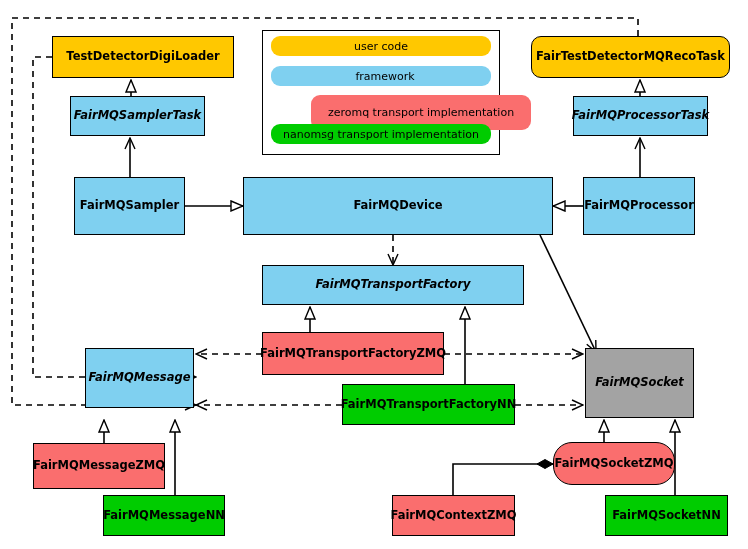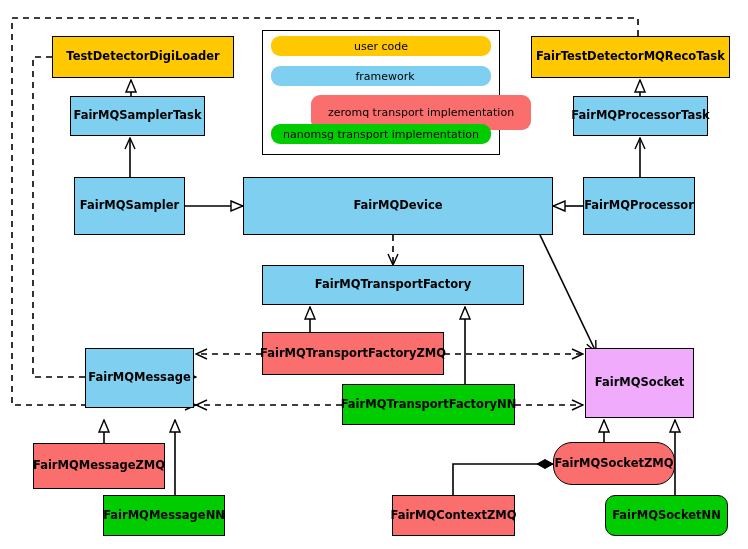--- a/index.html
+++ b/index.html
@@ -2,21 +2,21 @@
 <html><head>
 <meta charset="utf-8">
 <style>
   html,body{margin:0;padding:0;background:#ffffff;}
   #stage{position:relative;width:748px;height:549px;background:#ffffff;
          font-family:"DejaVu Sans","Liberation Sans",sans-serif;overflow:hidden;}
   svg.layer{position:absolute;left:0;top:0;width:748px;height:549px;}
   .node{position:absolute;box-sizing:border-box;border:1.6px solid #000;
         display:flex;align-items:center;justify-content:center;text-align:center;
         font-size:11.5px;font-weight:bold;color:#000;line-height:1.15;padding:0 4px;}
-  .node.italic{}
+  .node.italic{font-style:italic;}
   .legendbox{position:absolute;box-sizing:border-box;border:1.6px solid #000;background:#fff;}
   .legrow{position:absolute;box-sizing:border-box;display:flex;align-items:center;
           justify-content:center;font-size:11px;color:#000;font-weight:normal;border-radius:9px;}
 </style>
 </head>
 <body>
 
 <div id="stage">
 
   <svg class="layer">
@@ -101,50 +101,50 @@
     </div>
   <div class="node" style="left:74px;top:177px;width:111px;height:58px;background:#7FD0F0;">
       <span>FairMQSampler</span>
     </div>
   <div class="node" style="left:243px;top:177px;width:310px;height:58px;background:#7FD0F0;">
       <span>FairMQDevice</span>
     </div>
   <div class="node" style="left:583px;top:177px;width:112px;height:58px;background:#7FD0F0;">
       <span>FairMQProcessor</span>
     </div>
-  <div class="node" style="left:531px;top:36px;width:199px;height:42px;background:#FFC800;">
+  <div class="node" style="left:531px;top:36px;width:199px;height:42px;background:#FFC800;border-radius:10px;">
       <span>FairTestDetectorMQRecoTask</span>
     </div>
   <div class="node italic" style="left:573px;top:96px;width:135px;height:40px;background:#7FD0F0;">
       <span>FairMQProcessorTask</span>
     </div>
   <div class="node italic" style="left:262px;top:265px;width:262px;height:40px;background:#7FD0F0;">
       <span>FairMQTransportFactory</span>
     </div>
   <div class="node" style="left:262px;top:332px;width:182px;height:43px;background:#FA6E6E;">
       <span>FairMQTransportFactoryZMQ</span>
     </div>
   <div class="node" style="left:342px;top:384px;width:173px;height:41px;background:#00CC00;">
       <span>FairMQTransportFactoryNN</span>
     </div>
   <div class="node italic" style="left:85px;top:348px;width:109px;height:60px;background:#7FD0F0;">
       <span>FairMQMessage</span>
     </div>
-  <div class="node italic" style="left:585px;top:348px;width:109px;height:70px;background:#f0abfc;">
+  <div class="node italic" style="left:585px;top:348px;width:109px;height:70px;background:#a3a3a3;">
       <span>FairMQSocket</span>
     </div>
   <div class="node" style="left:33px;top:443px;width:132px;height:46px;background:#FA6E6E;">
       <span>FairMQMessageZMQ</span>
     </div>
   <div class="node" style="left:103px;top:495px;width:122px;height:41px;background:#00CC00;">
       <span>FairMQMessageNN</span>
     </div>
   <div class="node" style="left:553px;top:442px;width:122px;height:43px;background:#FA6E6E;border-radius:19px;">
       <span>FairMQSocketZMQ</span>
     </div>
   <div class="node" style="left:392px;top:495px;width:123px;height:41px;background:#FA6E6E;">
       <span>FairMQContextZMQ</span>
     </div>
-  <div class="node" style="left:605px;top:495px;width:123px;height:41px;background:#00CC00;border-radius:10px;">
+  <div class="node" style="left:605px;top:495px;width:123px;height:41px;background:#00CC00;">
       <span>FairMQSocketNN</span>
     </div>
 
 </div>
 
 </body></html>

